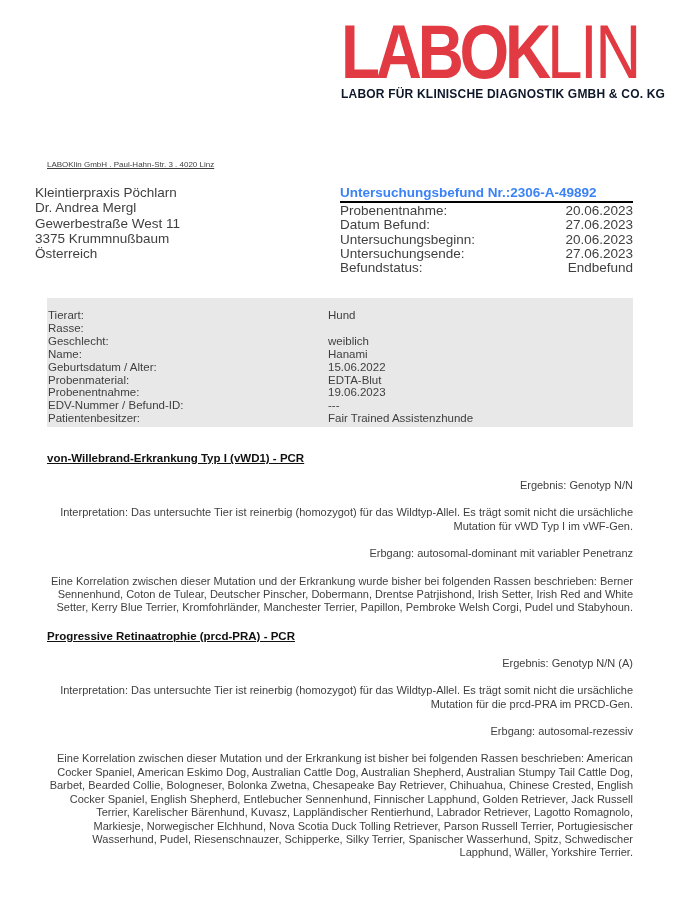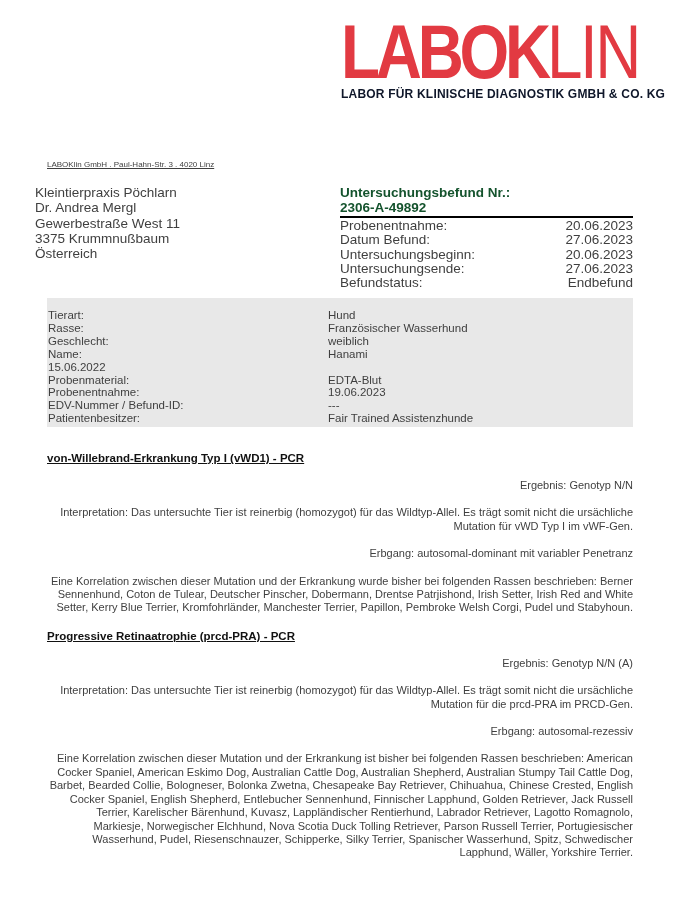--- a/index.html
+++ b/index.html
@@ -41,23 +41,23 @@
     font-size: 13.5px; line-height: 15.3px;
   }
 
   
   .report-info {
     position: absolute; left: 340px; top: 185px; width: 293px;
     font-size: 13.5px;
   }
   .ri-header {
     display: flex; justify-content: flex-start;
-    font-weight: 700; color: #14532d;
+    font-weight: 700; color: #3b82f6;
     border-bottom: 2px solid #000;
-    line-height: 15px; padding-bottom: 1px; margin-bottom: 1px; flex-direction: column;
+    line-height: 15px; padding-bottom: 1px; margin-bottom: 1px;
   }
   .ri-row { display: flex; justify-content: space-between; line-height: 14.3px; }
 
   
   .patient-box {
     position: absolute; left: 47px; top: 298px; width: 586px; height: 129px;
     background: var(--box-gray, #e8e8e8);
     padding: 11px 1px;
     font-size: 11.5px;
   }
@@ -126,31 +126,31 @@
     </div>
   </div>
 
   <div class="patient-box">
     <div class="p-row">
       <span class="p-label">Tierart:</span>
       <span class="p-value">Hund</span>
     </div>
     <div class="p-row">
       <span class="p-label">Rasse:</span>
-      <span class="p-value">Französischer Wasserhund</span>
     </div>
     <div class="p-row">
       <span class="p-label">Geschlecht:</span>
       <span class="p-value">weiblich</span>
     </div>
     <div class="p-row">
       <span class="p-label">Name:</span>
       <span class="p-value">Hanami</span>
     </div>
     <div class="p-row">
+      <span class="p-label">Geburtsdatum / Alter:</span>
       <span class="p-value">15.06.2022</span>
     </div>
     <div class="p-row">
       <span class="p-label">Probenmaterial:</span>
       <span class="p-value">EDTA-Blut</span>
     </div>
     <div class="p-row">
       <span class="p-label">Probenentnahme:</span>
       <span class="p-value">19.06.2023</span>
     </div>

